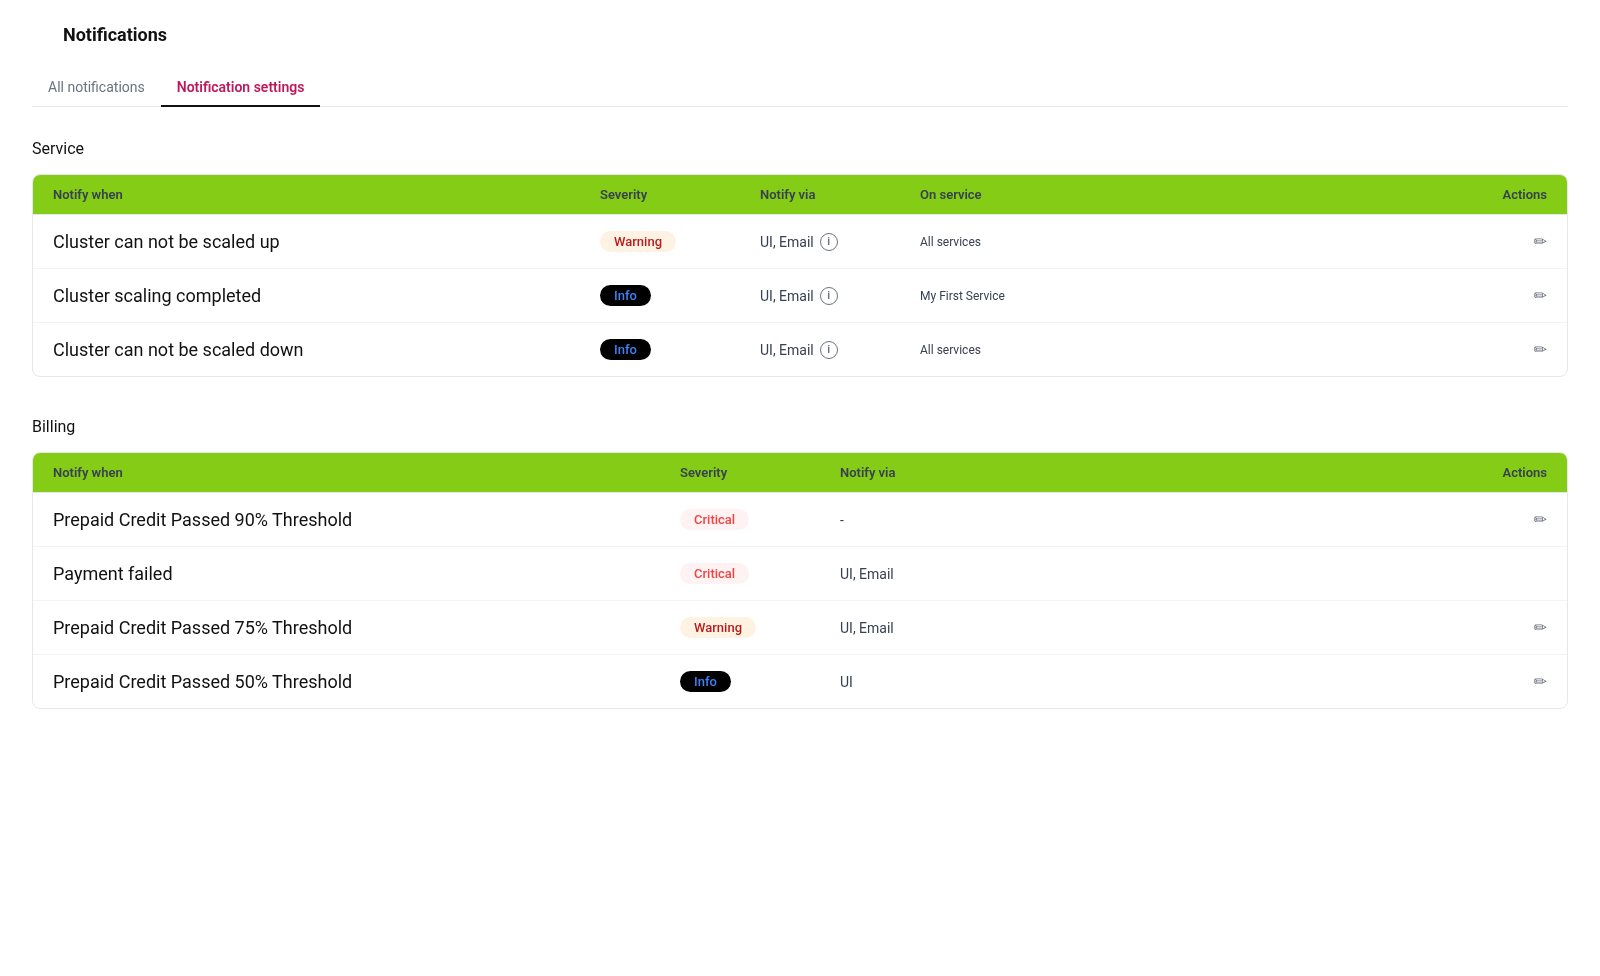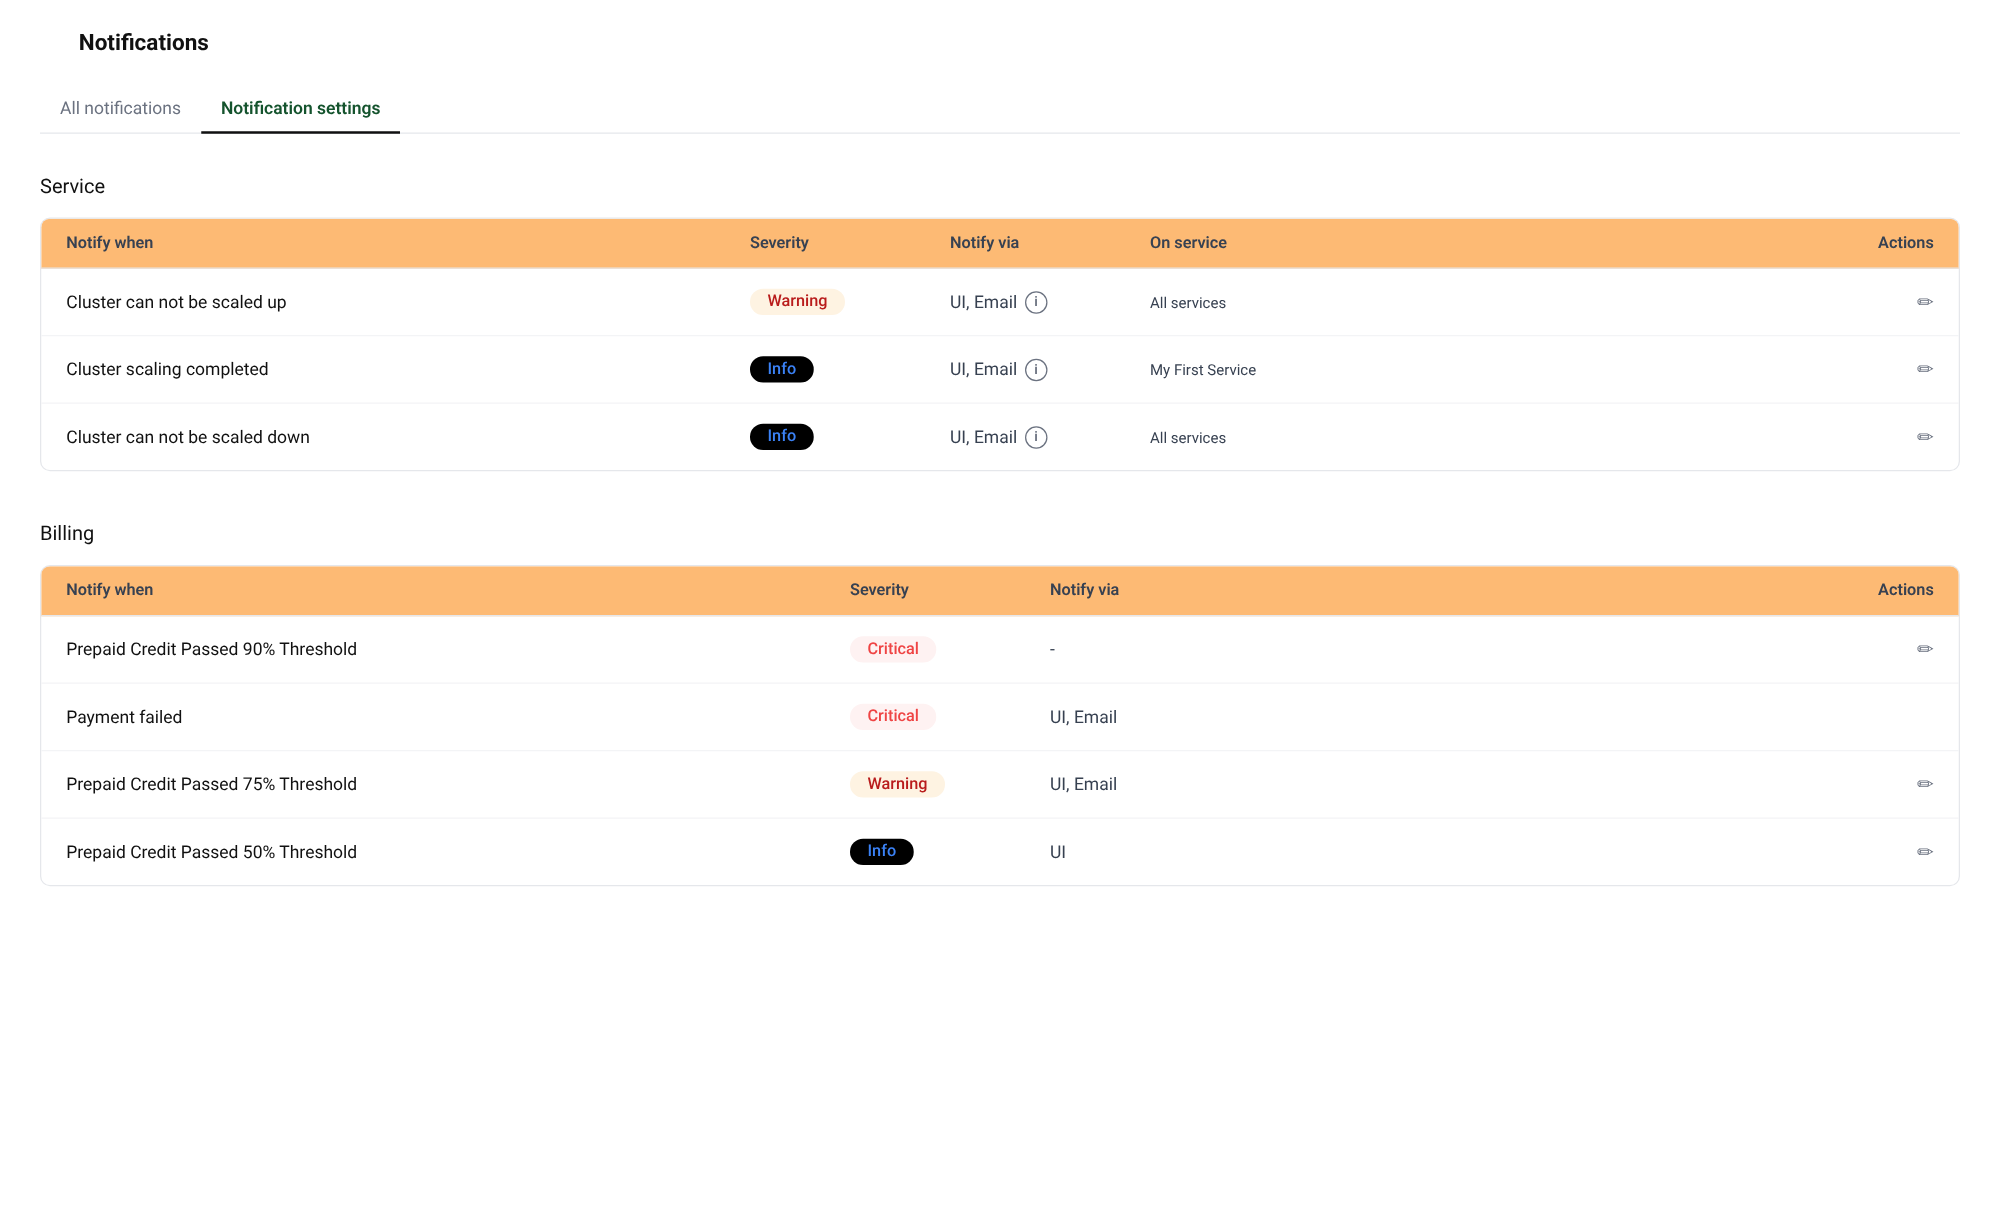--- a/index.html
+++ b/index.html
@@ -29,42 +29,42 @@
     .tab {
       padding: 10px 16px;
       font-size: 14px;
       cursor: pointer;
       color: #6b7280;
       border-bottom: 2px solid transparent;
       margin-bottom: -1px;
       white-space: nowrap;
     }
     .tab.active {
-      color: #14532d;
+      color: #be185d;
       font-weight: 600;
       border-bottom: 2px solid #111;
     }
     .section {
       margin-bottom: 40px;
     }
     .section-title {
       font-size: 16px;
       font-weight: 400;
       margin-bottom: 16px;
       color: #111;
     }
     .table {
       width: 100%;
       border: 1px solid #e5e7eb;
       border-radius: 8px;
       overflow: hidden;
     }
     .table-header {
       display: grid;
-      background: #fdba74;
+      background: #84cc16;
       padding: 12px 20px;
       font-weight: 600;
       font-size: 13px;
       color: #374151;
       border-bottom: 1px solid #e5e7eb;
     }
     .table-header.service-grid {
       grid-template-columns: 1fr 160px 160px 1fr 80px;
     }
     .table-header.billing-grid {
@@ -79,21 +79,21 @@
     .table-row:last-child {
       border-bottom: none;
     }
     .table-row.service-grid {
       grid-template-columns: 1fr 160px 160px 1fr 80px;
     }
     .table-row.billing-grid {
       grid-template-columns: 1fr 160px 1fr 80px;
     }
     .notify-when {
-      font-size: 14px;
+      font-size: 18px;
       color: #111;
     }
     .severity-badge {
       display: inline-block;
       padding: 3px 14px;
       border-radius: 20px;
       font-size: 13px;
       font-weight: 500;
     }
     .severity-warning {

